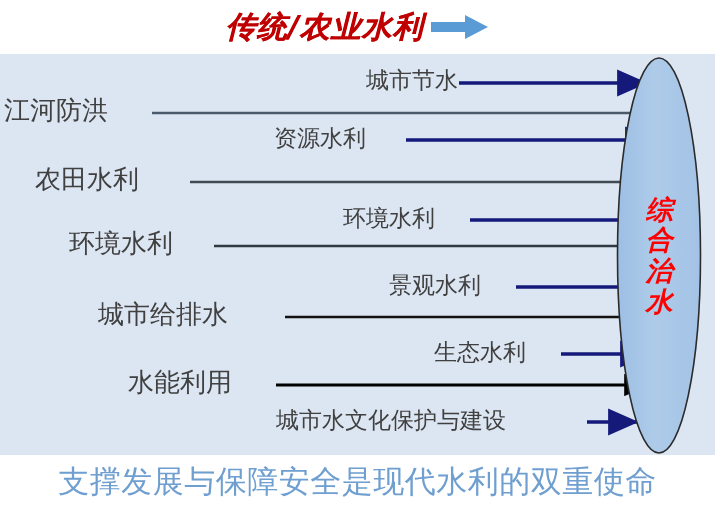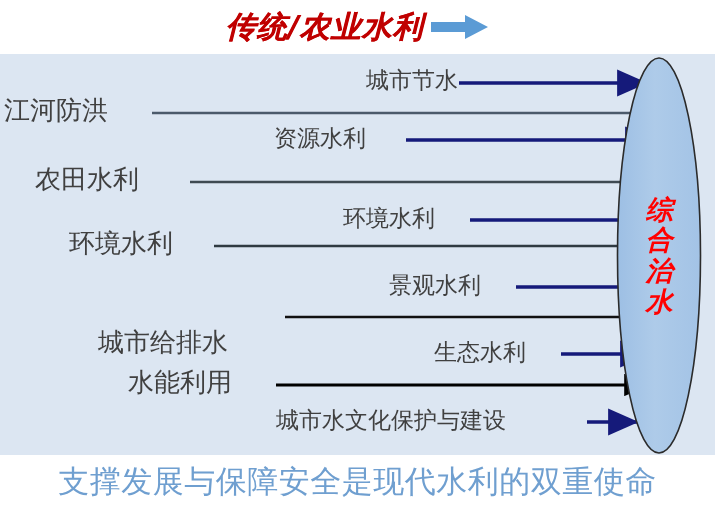--- a/index.html
+++ b/index.html
@@ -139,21 +139,21 @@
       <line x1="152" y1="59" x2="652" y2="59" stroke="#4b5a6b" stroke-width="2.4" marker-end="url(#mG1)"></line>
       <line x1="190" y1="128" x2="657" y2="128" stroke="#3f4a52" stroke-width="2.4" marker-end="url(#mG2)"></line>
       <line x1="214" y1="192" x2="658" y2="192" stroke="#2f3a42" stroke-width="2.6" marker-end="url(#mG3)"></line>
       <line x1="285" y1="263" x2="655" y2="263" stroke="#111111" stroke-width="2.6" marker-end="url(#mG4)"></line>
       <line x1="276" y1="331" x2="648" y2="331" stroke="#000000" stroke-width="2.8" marker-end="url(#mG5)"></line>
     </svg>
 
     <div class="lbl left" style="left:4px;top:44px;">江河防洪</div>
     <div class="lbl left" style="left:35px;top:113px;">农田水利</div>
     <div class="lbl left" style="left:69px;top:177px;">环境水利</div>
-    <div class="lbl left" style="left:98px;top:248px;margin-top:28px;">城市给排水</div>
+    <div class="lbl left" style="left:98px;top:248px;">城市给排水</div>
     <div class="lbl left" style="left:128px;top:316px;">水能利用</div>
 
     <div class="lbl right" style="left:366px;top:15px;">城市节水</div>
     <div class="lbl right" style="left:343px;top:153px;">环境水利</div>
     <div class="lbl right" style="left:274px;top:73px;">资源水利</div>
     <div class="lbl right" style="left:389px;top:220px;">景观水利</div>
     <div class="lbl right" style="left:434px;top:287px;text-align:right;">生态水利</div>
     <div class="lbl right" style="left:276px;top:355px;">城市水文化保护与建设</div>
 
     <div class="ellipse-wrap">

